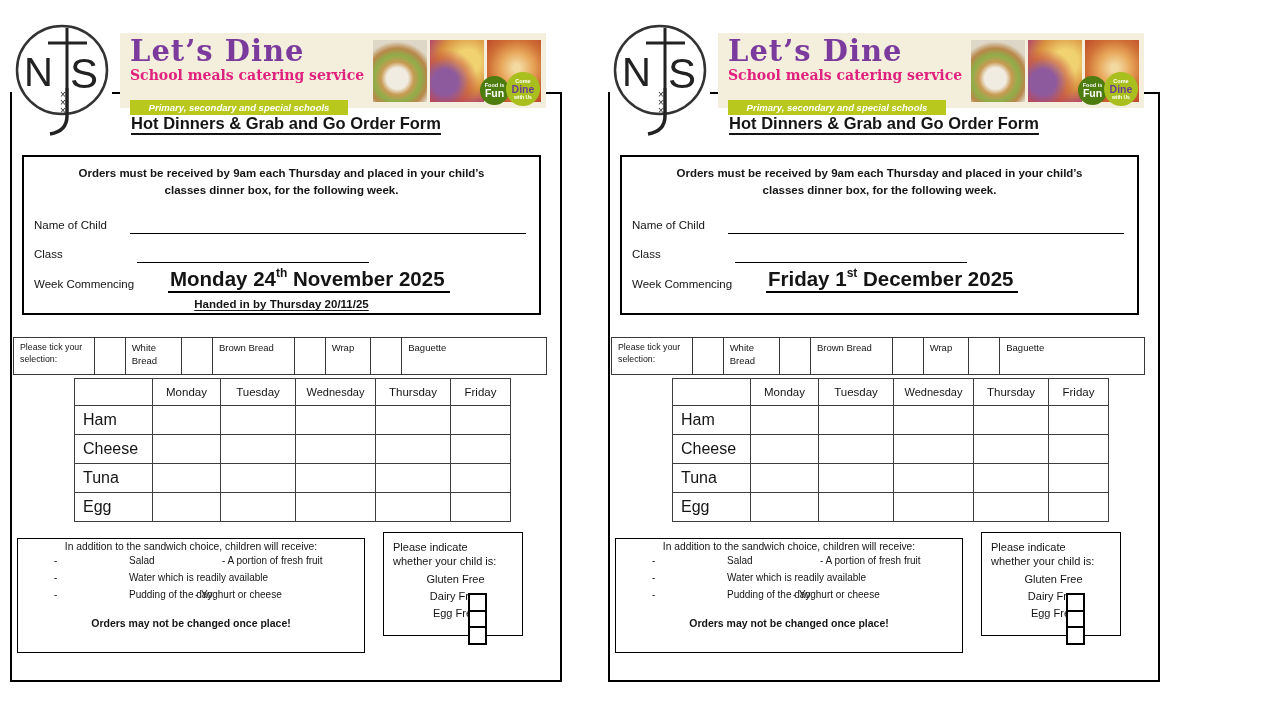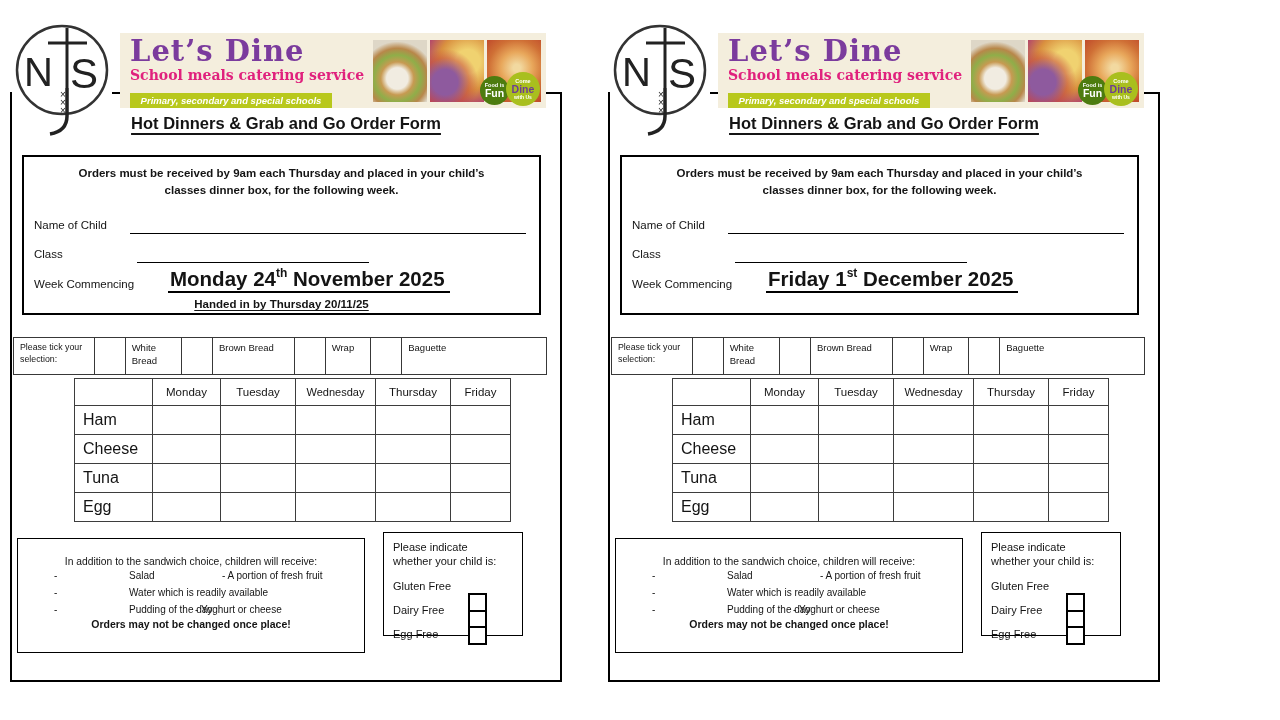--- a/index.html
+++ b/index.html
@@ -8,21 +8,21 @@
   .form{position:absolute;top:0;width:556px;height:720px;}
   #form0{left:10px;} #form1{left:608px;}
   .outer-border{position:absolute;left:0;top:92px;width:552px;height:590px;border:2px solid #000;box-sizing:border-box;}
   
   .logo{position:absolute;left:2px;top:22px;width:100px;height:116px;}
   
   .banner{position:absolute;left:110px;top:33px;width:426px;height:75px;background:#f4eedd;}
   .banner-text{position:absolute;left:10px;top:3px;width:245px;}
   .brand{font-family:"DejaVu Serif",serif;font-weight:bold;color:#7b3b9d;font-size:29px;line-height:1.05;letter-spacing:1px;}
   .banner-sub{font-family:"DejaVu Serif",serif;font-weight:bold;color:#e0217d;font-size:14px;margin-top:1px;white-space:nowrap;}
-  .banner-tag{background:#b8c81c;color:#fff;font-style:italic;font-weight:bold;font-size:9.5px;text-align:center;margin-top:10px;padding:2px 0;width:202px;}
+  .banner-tag{background:#b8c81c;color:#fff;font-style:italic;font-weight:bold;font-size:9.5px;text-align:center;margin-top:17px;padding:2px 8px;width:202px;}
   .photos{position:absolute;left:253px;top:7px;display:flex;gap:3px;}
   .photo{width:54px;height:62px;}
   .photo-dinner{background:radial-gradient(circle at 45% 62%,#f1ece1 22%,#c79a52 34%,#8fae49 48%,#b8874a 62%,#ded7c7 76%);}
   .photo-fruit{background:radial-gradient(circle at 28% 68%,#8e5a9e 22%,rgba(196,71,64,0.5) 42%,rgba(0,0,0,0) 58%),radial-gradient(circle at 70% 35%,#f0d270 22%,#d9903f 52%,#b3496a 78%);}
   .photo-pizza{background:radial-gradient(circle at 55% 45%,#f2d9a0 8%,#e8a75b 35%,#cf6f35 62%,#c14d2c 88%);}
   .badge{position:absolute;border-radius:50%;color:#fff;text-align:center;font-weight:bold;display:flex;flex-direction:column;justify-content:center;line-height:1;}
   .badge-fun{left:360px;top:43px;width:29px;height:29px;background:#4d7c0f;}
   .badge-dine{left:386px;top:39px;width:34px;height:34px;background:#a9bf1e;}
   .badge-top{font-size:5.5px;} .badge-main{font-size:10.5px;} .badge-bottom{font-size:5px;}
   .badge-dine .badge-main{color:#6d3d94;}
@@ -53,32 +53,32 @@
   .bs-baguette{flex:1;}
   
   .days-table{position:absolute;left:64px;top:378px;border-collapse:collapse;table-layout:fixed;}
   .days-table th,.days-table td{border:1.7px solid #3d3d3d;box-sizing:border-box;}
   .days-table th{height:27px;font-weight:normal;font-size:11.5px;text-align:center;}
   .days-table th.wed{font-size:11px;}
   .days-table td{height:29px;font-size:16px;text-align:left;padding-left:8px;}
   .days-table td.blank{padding:0;}
   
   .addition-box{position:absolute;left:7px;top:538px;width:348px;height:115px;border:1.8px solid #000;box-sizing:border-box;font-size:10px;}
-  .add-heading{text-align:center;font-size:10.3px;margin-top:17px;}
+  .add-heading{text-align:center;font-size:10.3px;margin-top:2px;}
   .add-row{position:relative;height:14px;margin-top:3px;}
   .add-dash{position:absolute;left:36px;}
   .add-left{position:absolute;left:111px;white-space:nowrap;}
   .add-right{position:absolute;white-space:nowrap;}
   .row1 .add-right{left:204px;}
   .row3 .add-right{left:177px;}
-  .add-footer{text-align:center;font-weight:bold;font-size:10.5px;margin-top:0;}
+  .add-footer{text-align:center;font-weight:bold;font-size:10.5px;margin-top:14px;}
   
   .dietary-box{position:absolute;left:373px;top:532px;width:140px;height:104px;border:1.8px solid #000;box-sizing:border-box;padding:7px 4px 0 9px;font-size:11px;line-height:1.3;}
   .diet-heading{width:114px;}
-  .diet-option{margin-top:10px;}
+  .diet-option{margin-top:3px;text-align:center;}
   .diet-checks{position:absolute;left:84px;top:62px;}
   .cb{width:19px;height:19px;border:2.2px solid #000;margin-top:-2.2px;background:#fff;box-sizing:border-box;}
 </style>
 </head>
 <body>
 
 <div class="form" id="form0">
   <div class="outer-border"></div>
 
   <svg class="logo" viewBox="0 0 100 116">

